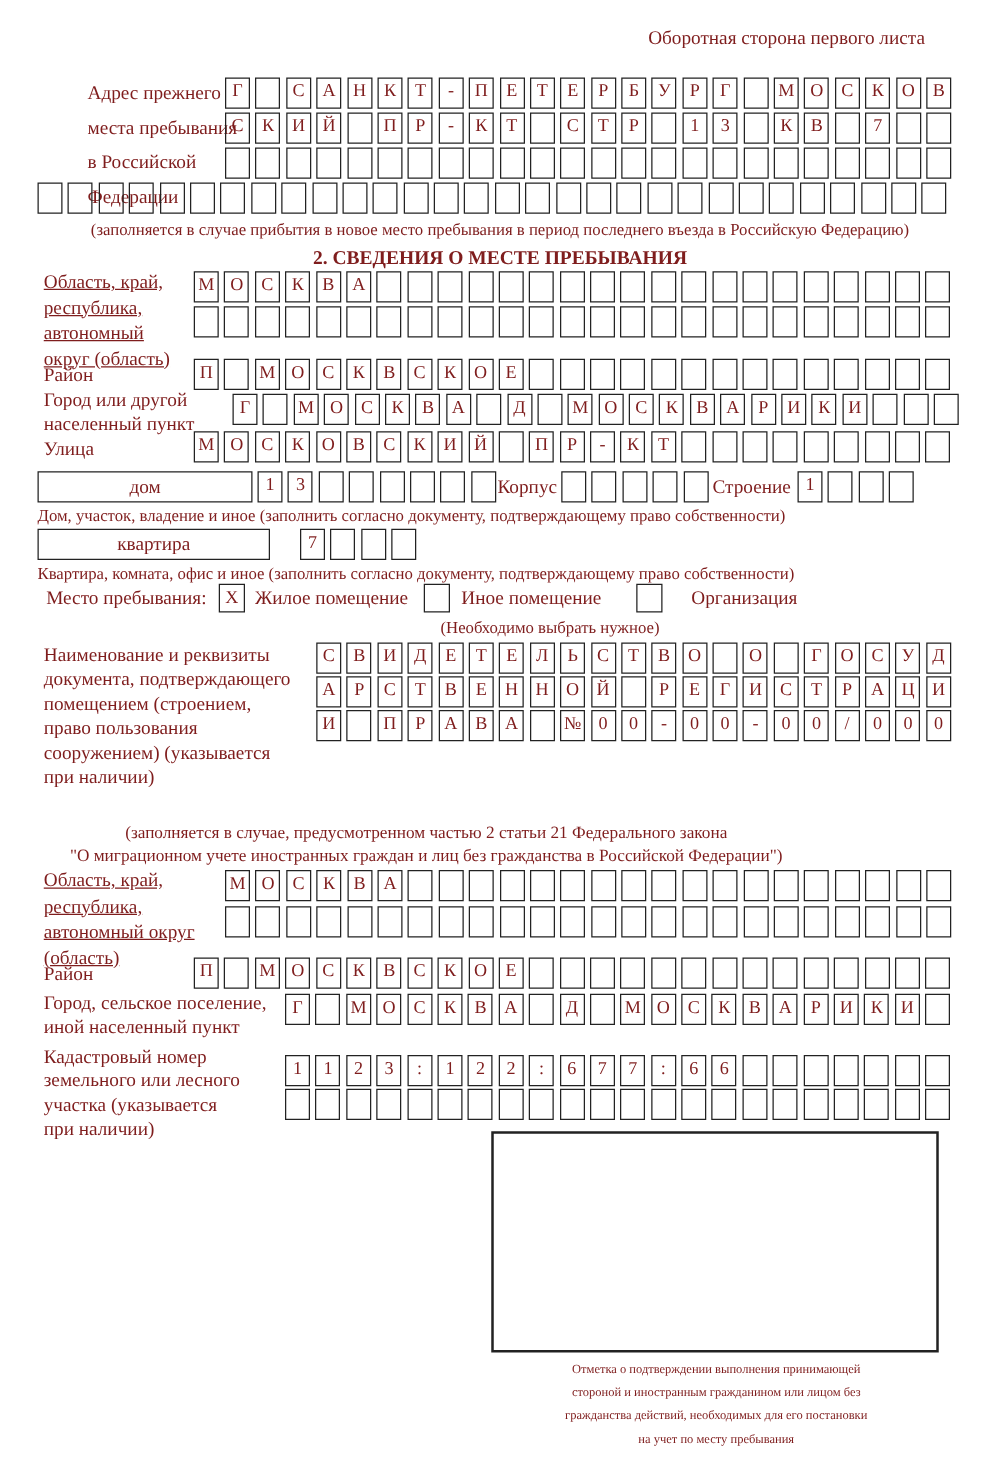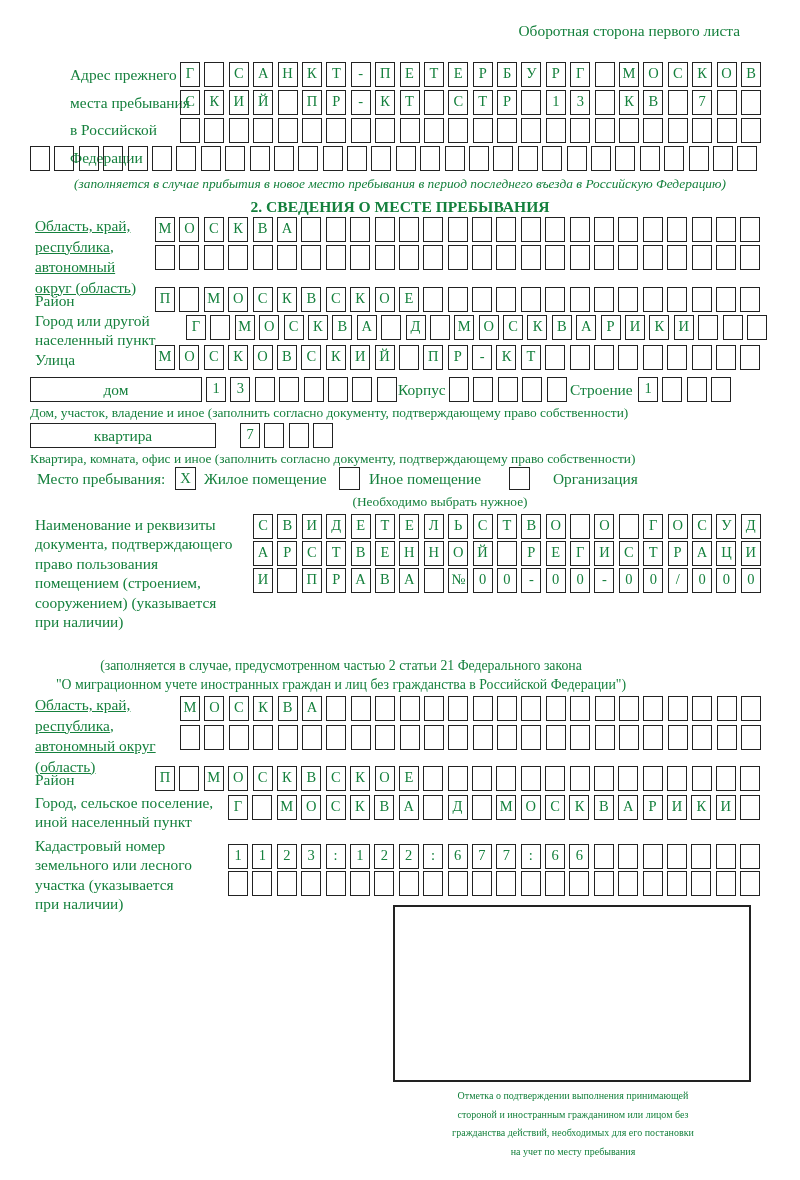--- a/index.html
+++ b/index.html
@@ -1,17 +1,17 @@
 <!DOCTYPE html>
 <html><head>
 <meta charset="utf-8">
 <style>
   html,body{margin:0;padding:0;background:#fff;}
   .sheet{position:relative;width:800px;height:1180px;background:#fff;overflow:hidden;
-         font-family:"Liberation Serif","DejaVu Serif",serif;color:#15803d;}
+         font-family:"Liberation Serif","DejaVu Serif",serif;color:#7f1d1d;}
   .abs{position:absolute;}
   .cellrow{position:absolute;display:flex;gap:4.4px;}
   .cell{box-sizing:border-box;flex:0 0 auto;width:20px;height:25px;border:1.7px solid #222;
         font-size:14.5px;line-height:21px;text-align:center;font-weight:normal;}
   .lbl{position:absolute;font-size:15.4px;line-height:20.5px;}
   .lh27 .line{line-height:27.6px;}
   .lh20 .line{line-height:20.5px;text-decoration:underline;}
   .lh19 .line{line-height:19.4px;}
   .lh18 .line{line-height:18.6px;}
   .fnote{position:absolute;font-size:13.4px;line-height:16px;}
@@ -139,21 +139,21 @@
       <div class="cell"></div>
       <div class="cell"></div>
       <div class="cell"></div>
       <div class="cell"></div>
       <div class="cell"></div>
       <div class="cell"></div>
       <div class="cell"></div>
       <div class="cell"></div>
       <div class="cell"></div>
     </div>
-  <div class="fnote center" style="left:0;top:176px;width:800px;font-style:italic;">(заполняется в случае прибытия в новое место пребывания в период последнего въезда в Российскую Федерацию)</div>
+  <div class="fnote center" style="left:0;top:176px;width:800px;">(заполняется в случае прибытия в новое место пребывания в период последнего въезда в Российскую Федерацию)</div>
 
   <div class="hdr" style="top:198px;">2. СВЕДЕНИЯ О МЕСТЕ ПРЕБЫВАНИЯ</div>
 
   <div class="lbl lh20" style="left:35px;top:216px;">
       <div class="line">Область, край,</div>
       <div class="line">республика,</div>
       <div class="line">автономный</div>
       <div class="line">округ (область)</div>
     </div>
   <div class="cellrow" style="left:155px;top:217px;">
@@ -346,22 +346,22 @@
   <div class="lbl" style="left:204px;top:469px;">Жилое помещение</div>
   <div class="ckbox" style="left:339px;top:467px;"></div>
   <div class="lbl" style="left:369px;top:469px;">Иное помещение</div>
   <div class="ckbox" style="left:509px;top:467px;"></div>
   <div class="lbl" style="left:553px;top:469px;">Организация</div>
   <div class="fnote center" style="left:240px;top:494px;width:400px;">(Необходимо выбрать нужное)</div>
 
   <div class="lbl lh19" style="left:35px;top:515px;">
       <div class="line">Наименование и реквизиты</div>
       <div class="line">документа, подтверждающего</div>
+      <div class="line">помещением (строением,</div>
       <div class="line">право пользования</div>
-      <div class="line">помещением (строением,</div>
       <div class="line">сооружением) (указывается</div>
       <div class="line">при наличии)</div>
     </div>
   <div class="cellrow" style="left:253px;top:514px;">
       <div class="cell">С</div>
       <div class="cell">В</div>
       <div class="cell">И</div>
       <div class="cell">Д</div>
       <div class="cell">Е</div>
       <div class="cell">Т</div>

